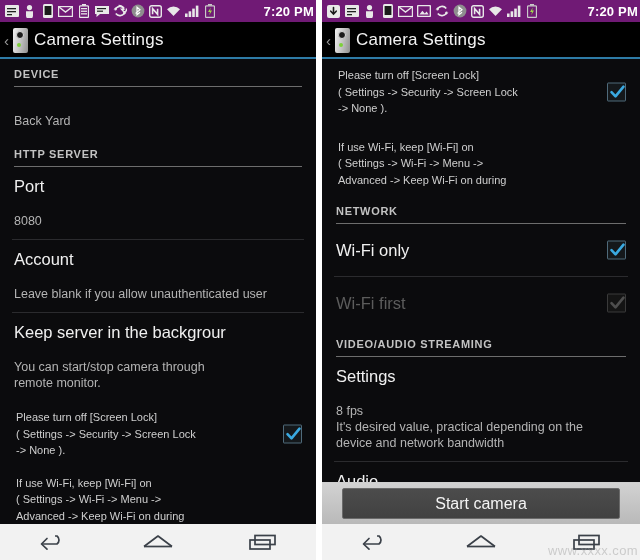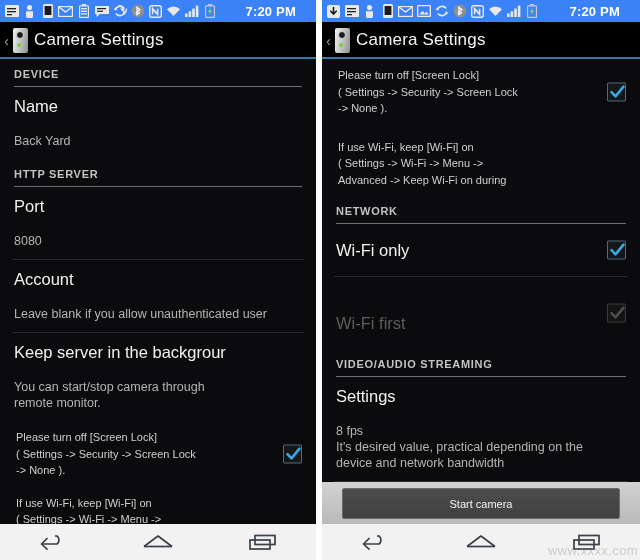--- a/index.html
+++ b/index.html
@@ -10,23 +10,23 @@
     overflow: hidden;
   }
   .screens { display: flex; width: 640px; height: 560px; position: relative; }
   .panel { width: 318px; height: 560px; position: relative; background: #0a0a0c; overflow: hidden; }
   .panel.left { width: 316px; }
   .divider-v { width: 6px; height: 560px; background: #ffffff; flex: 0 0 6px; }
   .panel.right { width: 318px; }
 
   
   .statusbar {
-    height: 22px; background: #3b82f6;
+    height: 22px; background: #701a75;
     display: flex; align-items: center;
-    padding: 0 20px 0 4px;
+    padding: 0 2px 0 4px;
     gap: 3px;
     text-align: center;
   }
   .statusbar .sicon {
     width: 15px; height: 15px;
     display: flex; align-items: center; justify-content: center;
     color: #e8e8e8;
     flex: 0 0 auto;
   }
   .statusbar .sicon svg { display: block; }
@@ -100,21 +100,21 @@
   .row.nopad-right { padding-right: 14px; }
   .row-title {
     color: #f0f0f0; font-size: 16.5px; line-height: 20px;
     white-space: nowrap;
   }
   .row-sub {
     color: #b4b4b4; font-size: 12.5px; line-height: 16px;
     margin-top: 17px;
   }
   .row-multiline .row-sub { white-space: pre-line; }
-  .row.disabled .row-title { color: #5c5c5c; margin-top: 20px; }
+  .row.disabled .row-title { color: #5c5c5c; }
 
   .row-rule { height: 1px; background: #2b2b2e; margin: 0 12px; }
 
   .note-row {
     position: relative;
     padding: 8px 46px 8px 16px;
   }
   .note-text {
     color: #cfcfcf; font-size: 11px; line-height: 16.5px;
     white-space: pre-line;
@@ -139,21 +139,21 @@
     height: 42px;
     background: linear-gradient(180deg,#d2d2d2 0%, #b9b9b9 100%);
     border-top: 1px solid #cfcfcf;
     padding: 5px 20px;
   }
   .startbtn {
     width: 100%; height: 100%;
     background: linear-gradient(180deg,#4c4c4c 0%, #414141 100%);
     border: 1px solid #6a6a6a;
     border-radius: 2px;
-    color: #f4f4f4; font-size: 11px;
+    color: #f4f4f4; font-size: 16px;
     display: flex; align-items: center; justify-content: center;
   }
 
   
   .navbar {
     position: absolute; left: 0; right: 0; bottom: 0;
     height: 36px; background: #f2f2f2;
     display: flex; align-items: center;
     justify-content: space-around;
   }
@@ -274,21 +274,20 @@
     </div>
 
     <div class="listbody">
 
       <div class="section-header">
         <div class="sh-text">DEVICE</div>
       </div>
       <div class="section-rule"></div>
 
       <div class="row nopad-right">
-        <div class="row-title">Name</div>
         <div class="row-sub">Back Yard</div>
       </div>
 
       <div class="section-header">
         <div class="sh-text">HTTP SERVER</div>
       </div>
       <div class="section-rule"></div>
 
       <div class="row nopad-right">
         <div class="row-title">Port</div>

